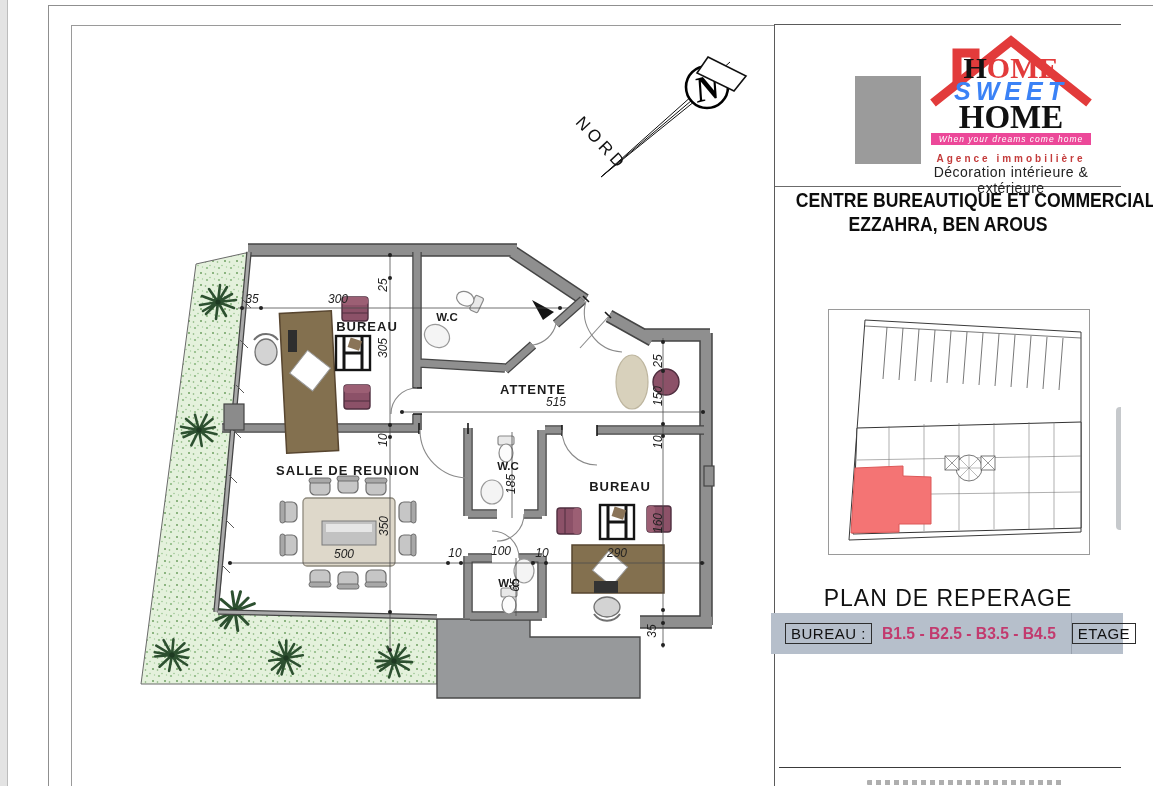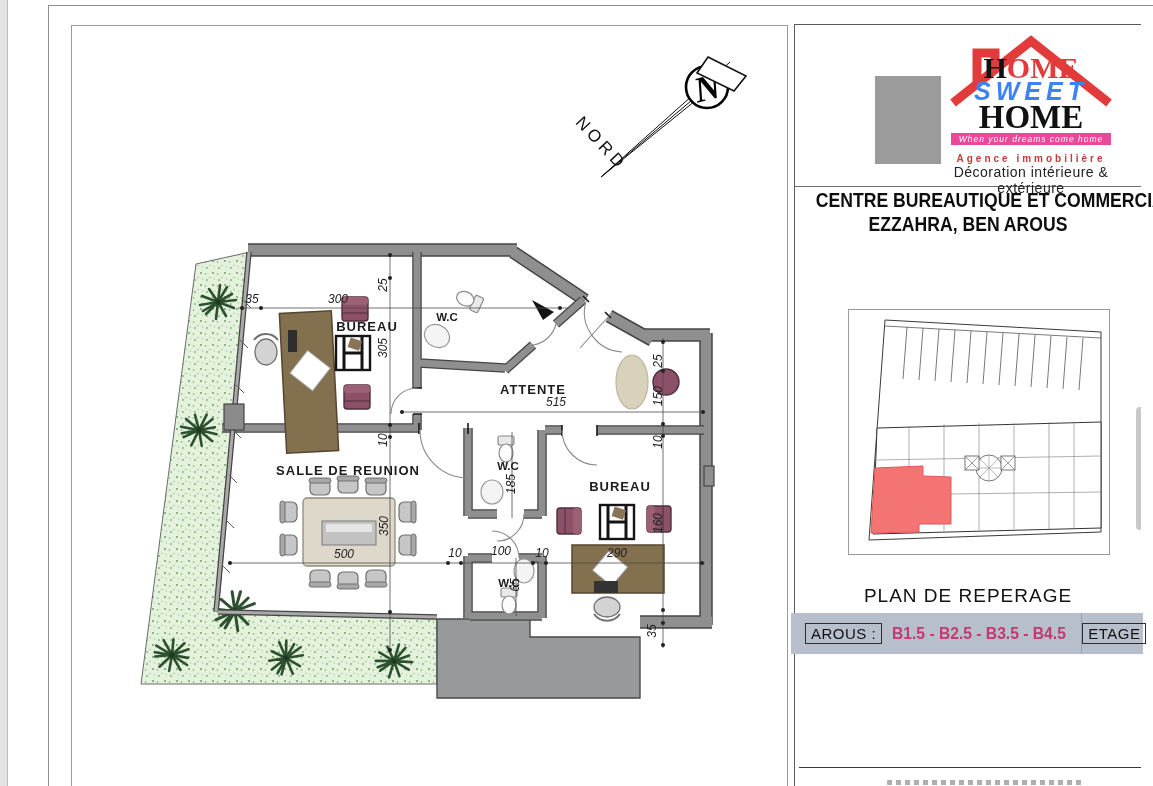--- a/index.html
+++ b/index.html
@@ -8,38 +8,38 @@
   
   .page-edge{position:absolute;left:0;top:0;width:7px;height:786px;background:#e3e3e3;border-right:1px solid #bcbcbc;}
   .sheet-frame{position:absolute;left:48px;top:5px;right:0;bottom:-10px;border-left:1px solid #8f8f8f;border-top:1px solid #8f8f8f;}
   .plan-frame{position:absolute;left:71px;top:25px;width:715px;height:775px;border:1px solid #9a9a9a;}
   svg text{user-select:none;}
   .roomlbl{font:bold 13px "Liberation Sans",sans-serif;letter-spacing:1px;fill:#1c1c1c;}
   .wclbl{font:bold 11.5px "Liberation Sans",sans-serif;fill:#1c1c1c;}
   .dim{font:italic 12px "Liberation Sans",sans-serif;fill:#222;}
   .nordlbl{font:17px "Liberation Sans",sans-serif;letter-spacing:4px;fill:#111;}
   
-  .panel{position:absolute;left:794px;top:24px;width:346px;height:762px;border-left:1.5px solid #5a5a5a;border-top:1.5px solid #5a5a5a;background:#fff;}
+  .panel{position:absolute;left:774px;top:24px;width:346px;height:762px;border-left:1.5px solid #5a5a5a;border-top:1.5px solid #5a5a5a;background:#fff;}
   .logo-area{position:absolute;left:0;top:0;width:100%;height:161px;border-bottom:1px solid #6b6b6b;}
   .logo-photo{position:absolute;left:80px;top:51px;width:66px;height:88px;background:#9b9b9b;}
   .logo-block{position:absolute;left:150px;top:8px;width:172px;text-align:center;}
   .roof-svg{display:block;margin:0 auto;}
   .brand-l1{font-family:"Liberation Serif",serif;font-weight:bold;font-size:30px;line-height:26px;margin-top:-52px;}
   .brand-l1 .hk{color:#111;}
   .brand-l1 .rd{color:#e23b3b;}
   .brand-l2{font-family:"Liberation Sans",sans-serif;font-weight:bold;font-size:25px;letter-spacing:5px;color:#3b82f6;line-height:21px;font-style:italic;}
   .brand-l3{font-family:"Liberation Serif",serif;font-weight:bold;font-size:33px;color:#111;line-height:30px;}
   .brand-tag{background:#ec4899;color:#fff;font-style:italic;font-size:8.5px;line-height:12px;letter-spacing:1px;margin:1px 6px 0 6px;}
   .brand-a1{color:#c43b3b;font-size:10px;font-weight:bold;letter-spacing:3px;margin-top:8px;}
   .brand-a2{color:#222;font-size:14px;letter-spacing:.5px;}
   .website{margin-top:3px;text-align:center;font-weight:bold;font-size:16px;letter-spacing:3px;color:#161616;}
   .title{margin-top:2px;text-align:center;font-weight:bold;font-size:20px;line-height:24px;color:#0d0d0d;}
   .title .tline{display:block;transform:scaleX(.88);transform-origin:center;white-space:nowrap;}
   .miniplan-box{position:absolute;left:53px;top:284px;width:260px;height:244px;border:1px solid #9a9a9a;background:#fff;}
-  .reperage{position:absolute;left:0;top:560px;width:100%;text-align:center;font-size:19px;letter-spacing:1px;color:#111;}
+  .reperage{position:absolute;left:0;top:560px;width:100%;text-align:center;font-size:23px;letter-spacing:1px;color:#111;}
   .unit-bar{position:absolute;left:-4px;top:588px;width:352px;height:41px;background:#b6bfcb;display:flex;align-items:center;}
   .unit-bar .cellL{flex:0 0 252px;display:flex;align-items:center;}
   .unit-bar .cellR{flex:1;border-left:1px solid #98a1ad;display:flex;align-items:center;justify-content:center;height:100%;}
   .boxed{border:1px solid #2d2d2d;padding:1px 5px;font-size:15px;letter-spacing:.5px;color:#111;background:transparent;white-space:nowrap;}
   .bureau-box{margin-left:14px;}
   .units-txt{margin-left:10px;color:#c23a6e;font-weight:bold;font-size:17px;transform:scaleX(.92);transform-origin:left;white-space:nowrap;}
   .surface-table{position:absolute;left:43px;top:637px;border-collapse:collapse;}
   .surface-table td{border:1.8px solid #232323;text-align:center;vertical-align:middle;}
   .surface-table .hd{width:93px;height:70px;background:#fff;font-size:11px;line-height:14px;transform-origin:center;padding:2px;}
   .surface-table .hd span{display:inline-block;transform:scaleX(.92);}
@@ -300,21 +300,21 @@
         <rect x="152" y="146" width="14" height="14" fill="#fff" stroke="#555" stroke-width=".8"></rect>
         <path d="M152,146 l14,14 M166,146 l-14,14" stroke="#555" stroke-width=".6"></path>
         <path d="M26,158 L74,156 L74,166 L102,167 L102,214 L70,214 L70,222 L22,223 Z" fill="#f47474" stroke="#dd5858" stroke-width="1"></path>
       </svg>
     </div>
 
     <div class="reperage">PLAN DE REPERAGE</div>
 
     <div class="unit-bar">
       <div class="cellL">
-        <span class="boxed bureau-box">AROUS :</span>
+        <span class="boxed bureau-box">BUREAU :</span>
         <span class="units-txt">B1.5 - B2.5 - B3.5 - B4.5</span>
       </div>
       <div class="cellR">
         <span class="boxed">ETAGE</span>
       </div>
     </div>
 
 
     <div class="bottom-line"></div>
     <div class="cutoff"></div>

